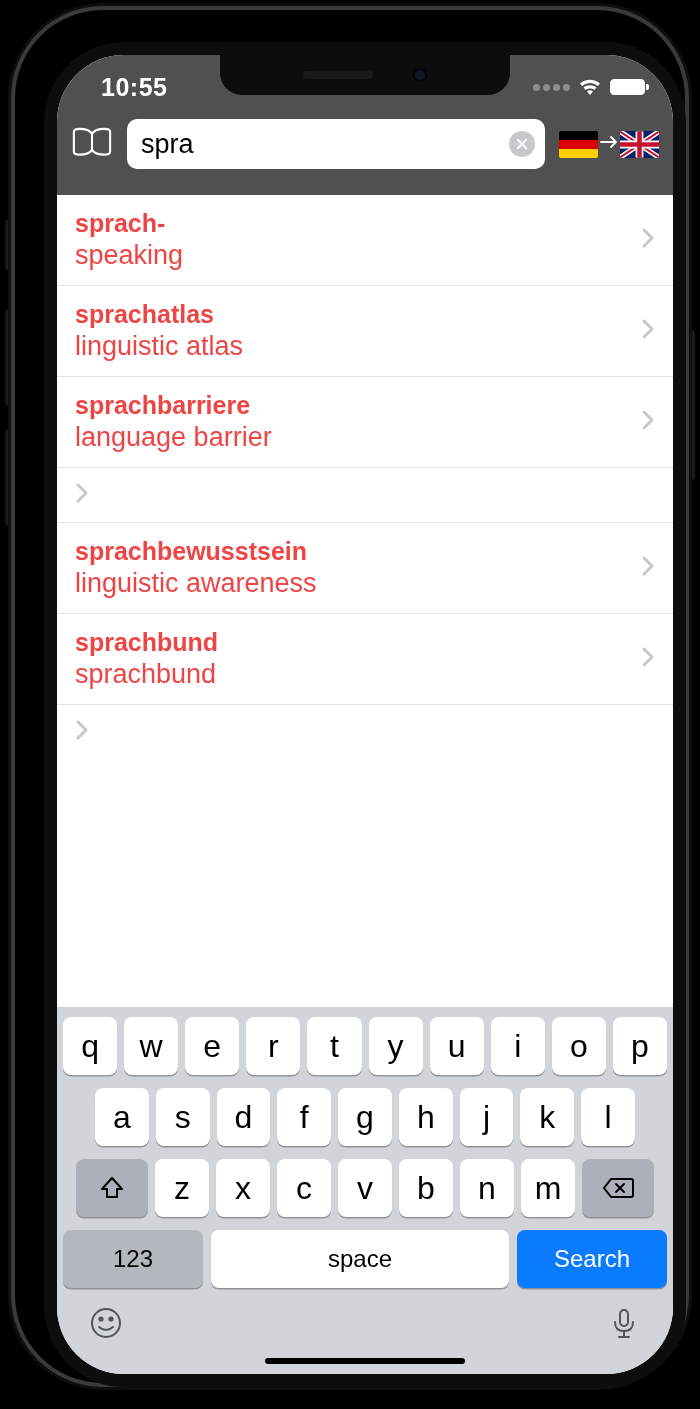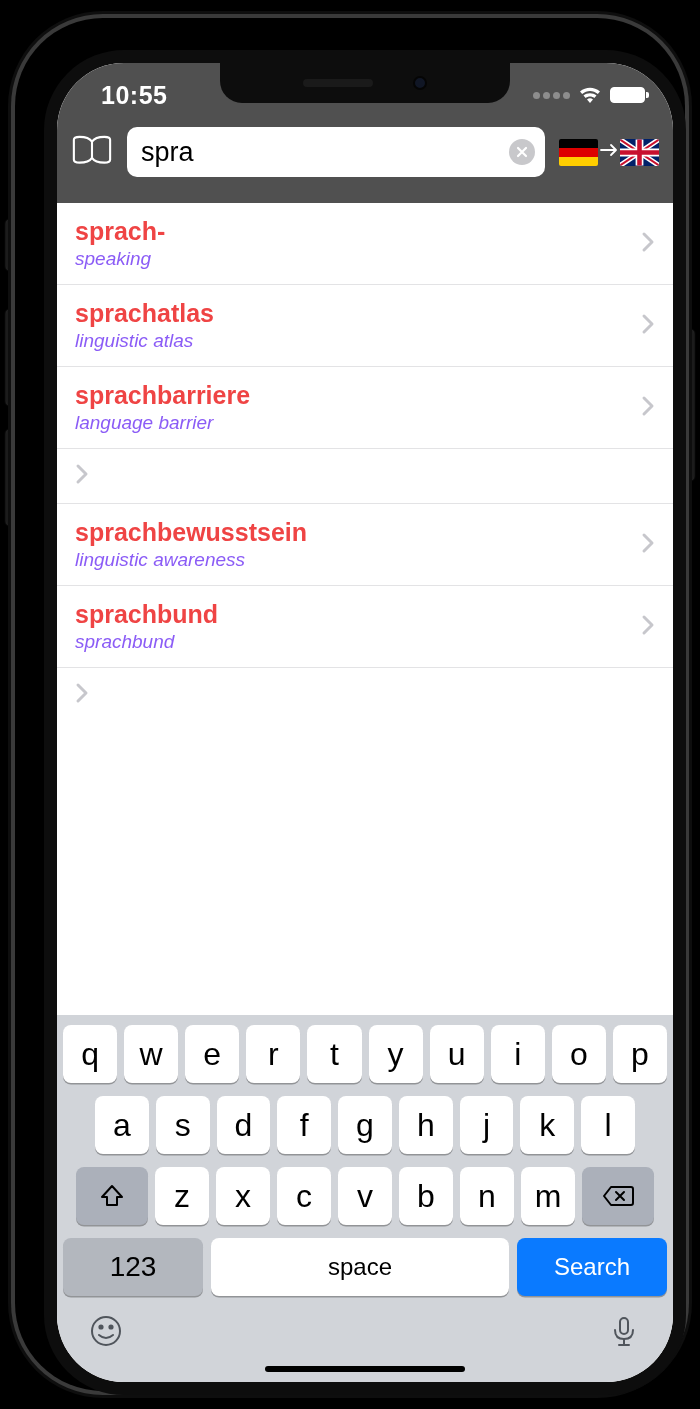--- a/index.html
+++ b/index.html
@@ -8,21 +8,21 @@
     background: #000;
     width: 700px;
     height: 1409px;
     overflow: hidden;
     -webkit-font-smoothing: antialiased;
   }
 
   
   .phone-outer {
     position: absolute;
-    left: 15px; top: 18px;
+    left: 15px; top: 10px;
     width: 670px; height: 1373px;
     background: #000;
     border-radius: 88px;
     box-shadow: 0 0 0 4px #3a3a3a, 0 0 0 7px #0e0e0e;
   }
   .phone-side-btn {
     position: absolute;
     background: #1c1c1c;
     border-radius: 4px;
     box-shadow: 0 0 2px #555;
@@ -147,21 +147,21 @@
   .row {
     display:flex;
     align-items:center;
     justify-content:space-between;
     padding: 14px 18px 14px 18px;
     border-bottom: 1px solid #e3e3e5;
   }
   .row:last-child { border-bottom: none; }
   .row-text { display:flex; flex-direction:column; gap:2px; }
   .row-term { font-size: 25px; font-weight: 700; color:#ef4444; }
-  .row-trans { font-size: 19px; color:#8b5cf6; font-weight:400;font-style:italic; }
+  .row-trans { font-size: 27px; color:#ef4444; font-weight:400; }
   .row-chevron { color:#c7c7cc; }
 
   
   .keyboard {
     background:#d1d4d9;
     padding: 10px 6px 0 6px;
     flex: 0 0 auto;
   }
   .krow { display:flex; gap:7px; margin-bottom:13px; justify-content:center; }
   .key {
@@ -174,21 +174,21 @@
     box-shadow: 0 1.5px 0 rgba(0,0,0,0.3);
   }
   .krow2 { padding: 0 32px; }
   .key-special {
     background:#abb0ba;
   }
   .key-shift, .key-back { width:72px; flex:0 0 72px; }
   .krow3-wrap { display:flex; gap:7px; }
 
   .krow4 { display:flex; gap:8px; margin-bottom:8px; }
-  .key-123 { flex:0 0 140px; background:#b3b7be; font-size:28px; }
+  .key-123 { flex:0 0 140px; background:#b3b7be; font-size:24px; }
   .key-space { flex:1; font-size:24px; }
   .key-search { flex:0 0 150px; background:#0a7aff; color:#fff; font-size:24px; }
 
   .kbot {
     display:flex; justify-content:space-between; align-items:center;
     padding: 10px 26px 30px 26px;
   }
   .kbot svg { width:34px; height:34px; color:#50555c; }
 
   

